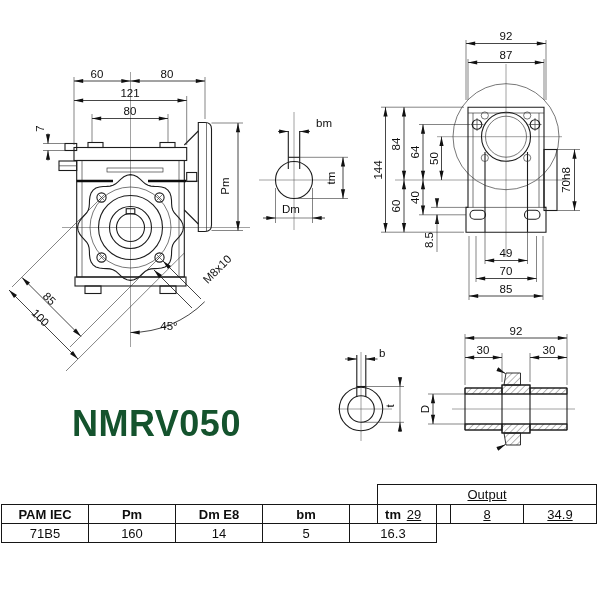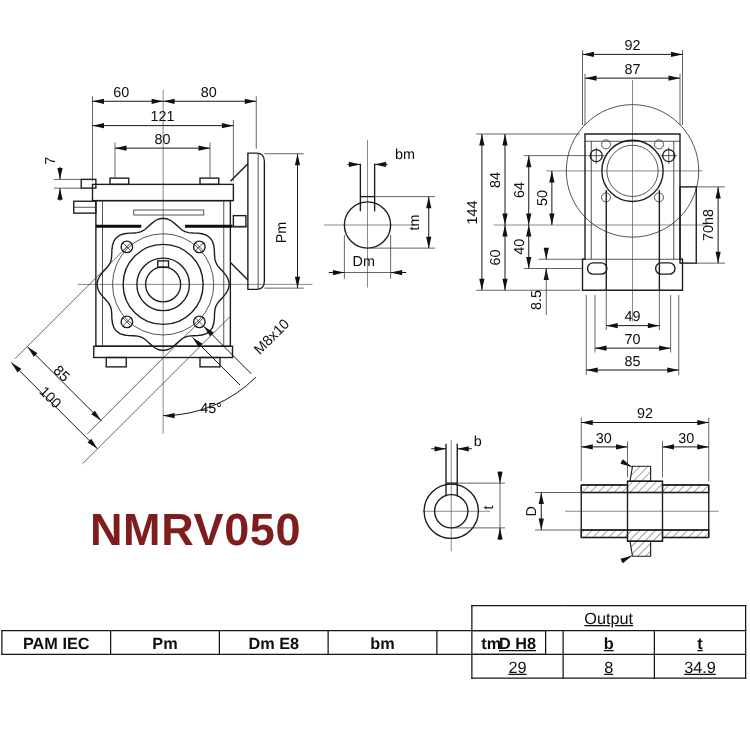--- a/index.html
+++ b/index.html
@@ -9,21 +9,21 @@
   
   .o{fill:none;stroke:#1c1c1c;stroke-width:1.1;}
   .t{fill:none;stroke:#2e2e2e;stroke-width:0.65;}
   .cl{fill:none;stroke:#555;stroke-width:0.55;}
   .d{fill:none;stroke:#161616;stroke-width:0.8;}
   .x{fill:none;stroke:#333;stroke-width:0.6;}
   .bold{fill:none;stroke:#0c0c0c;stroke-width:2.4;}
   .h{fill:url(#hp);stroke:#1c1c1c;stroke-width:0.9;}
   text.dim{font:11.5px "Liberation Sans",sans-serif;fill:#0e0e0e;}
   #model-title{position:absolute;left:72px;top:403px;font-size:36px;font-weight:bold;
-               color:#7f1d1d;letter-spacing:0.5px;}
+               color:#14532d;letter-spacing:0.5px;}
   table.spec{position:absolute;border-collapse:collapse;table-layout:fixed;
              font-size:13px;color:#0e0e0e;text-align:center;}
   table.spec td,table.spec th{border:1.6px solid #161616;height:18px;padding:0;
              overflow:hidden;white-space:nowrap;}
   table.spec th{font-weight:bold;}
   #spec-table{left:1px;top:504px;width:436px;}
   #output-table{left:377px;top:484px;width:220px;text-decoration:underline;}
   #output-table .grp{font-weight:normal;height:19px;}
 </style>
 </head>
@@ -311,32 +311,34 @@
 
 <table class="spec" id="spec-table">
   <tbody>
         <tr>
     <th>PAM IEC</th>
     <th>Pm</th>
     <th>Dm E8</th>
     <th>bm</th>
     <th>tm</th>
   </tr>
+  <tr>
+    <td>71B5</td>
+    <td>160</td>
+    <td>14</td>
+    <td>5</td>
+    <td>16.3</td>
+  </tr>
 </tbody>
     </table>
 
 <table class="spec" id="output-table">
   <tbody>
         <tr>
     <td class="grp" colspan="3">Output</td>
-  </tr>
-  <tr>
-    <th>D H8</th>
-    <th>b</th>
-    <th>t</th>
   </tr>
   <tr>
     <td>29</td>
     <td>8</td>
     <td>34.9</td>
   </tr>
 </tbody>
     </table>
 
 </div>

